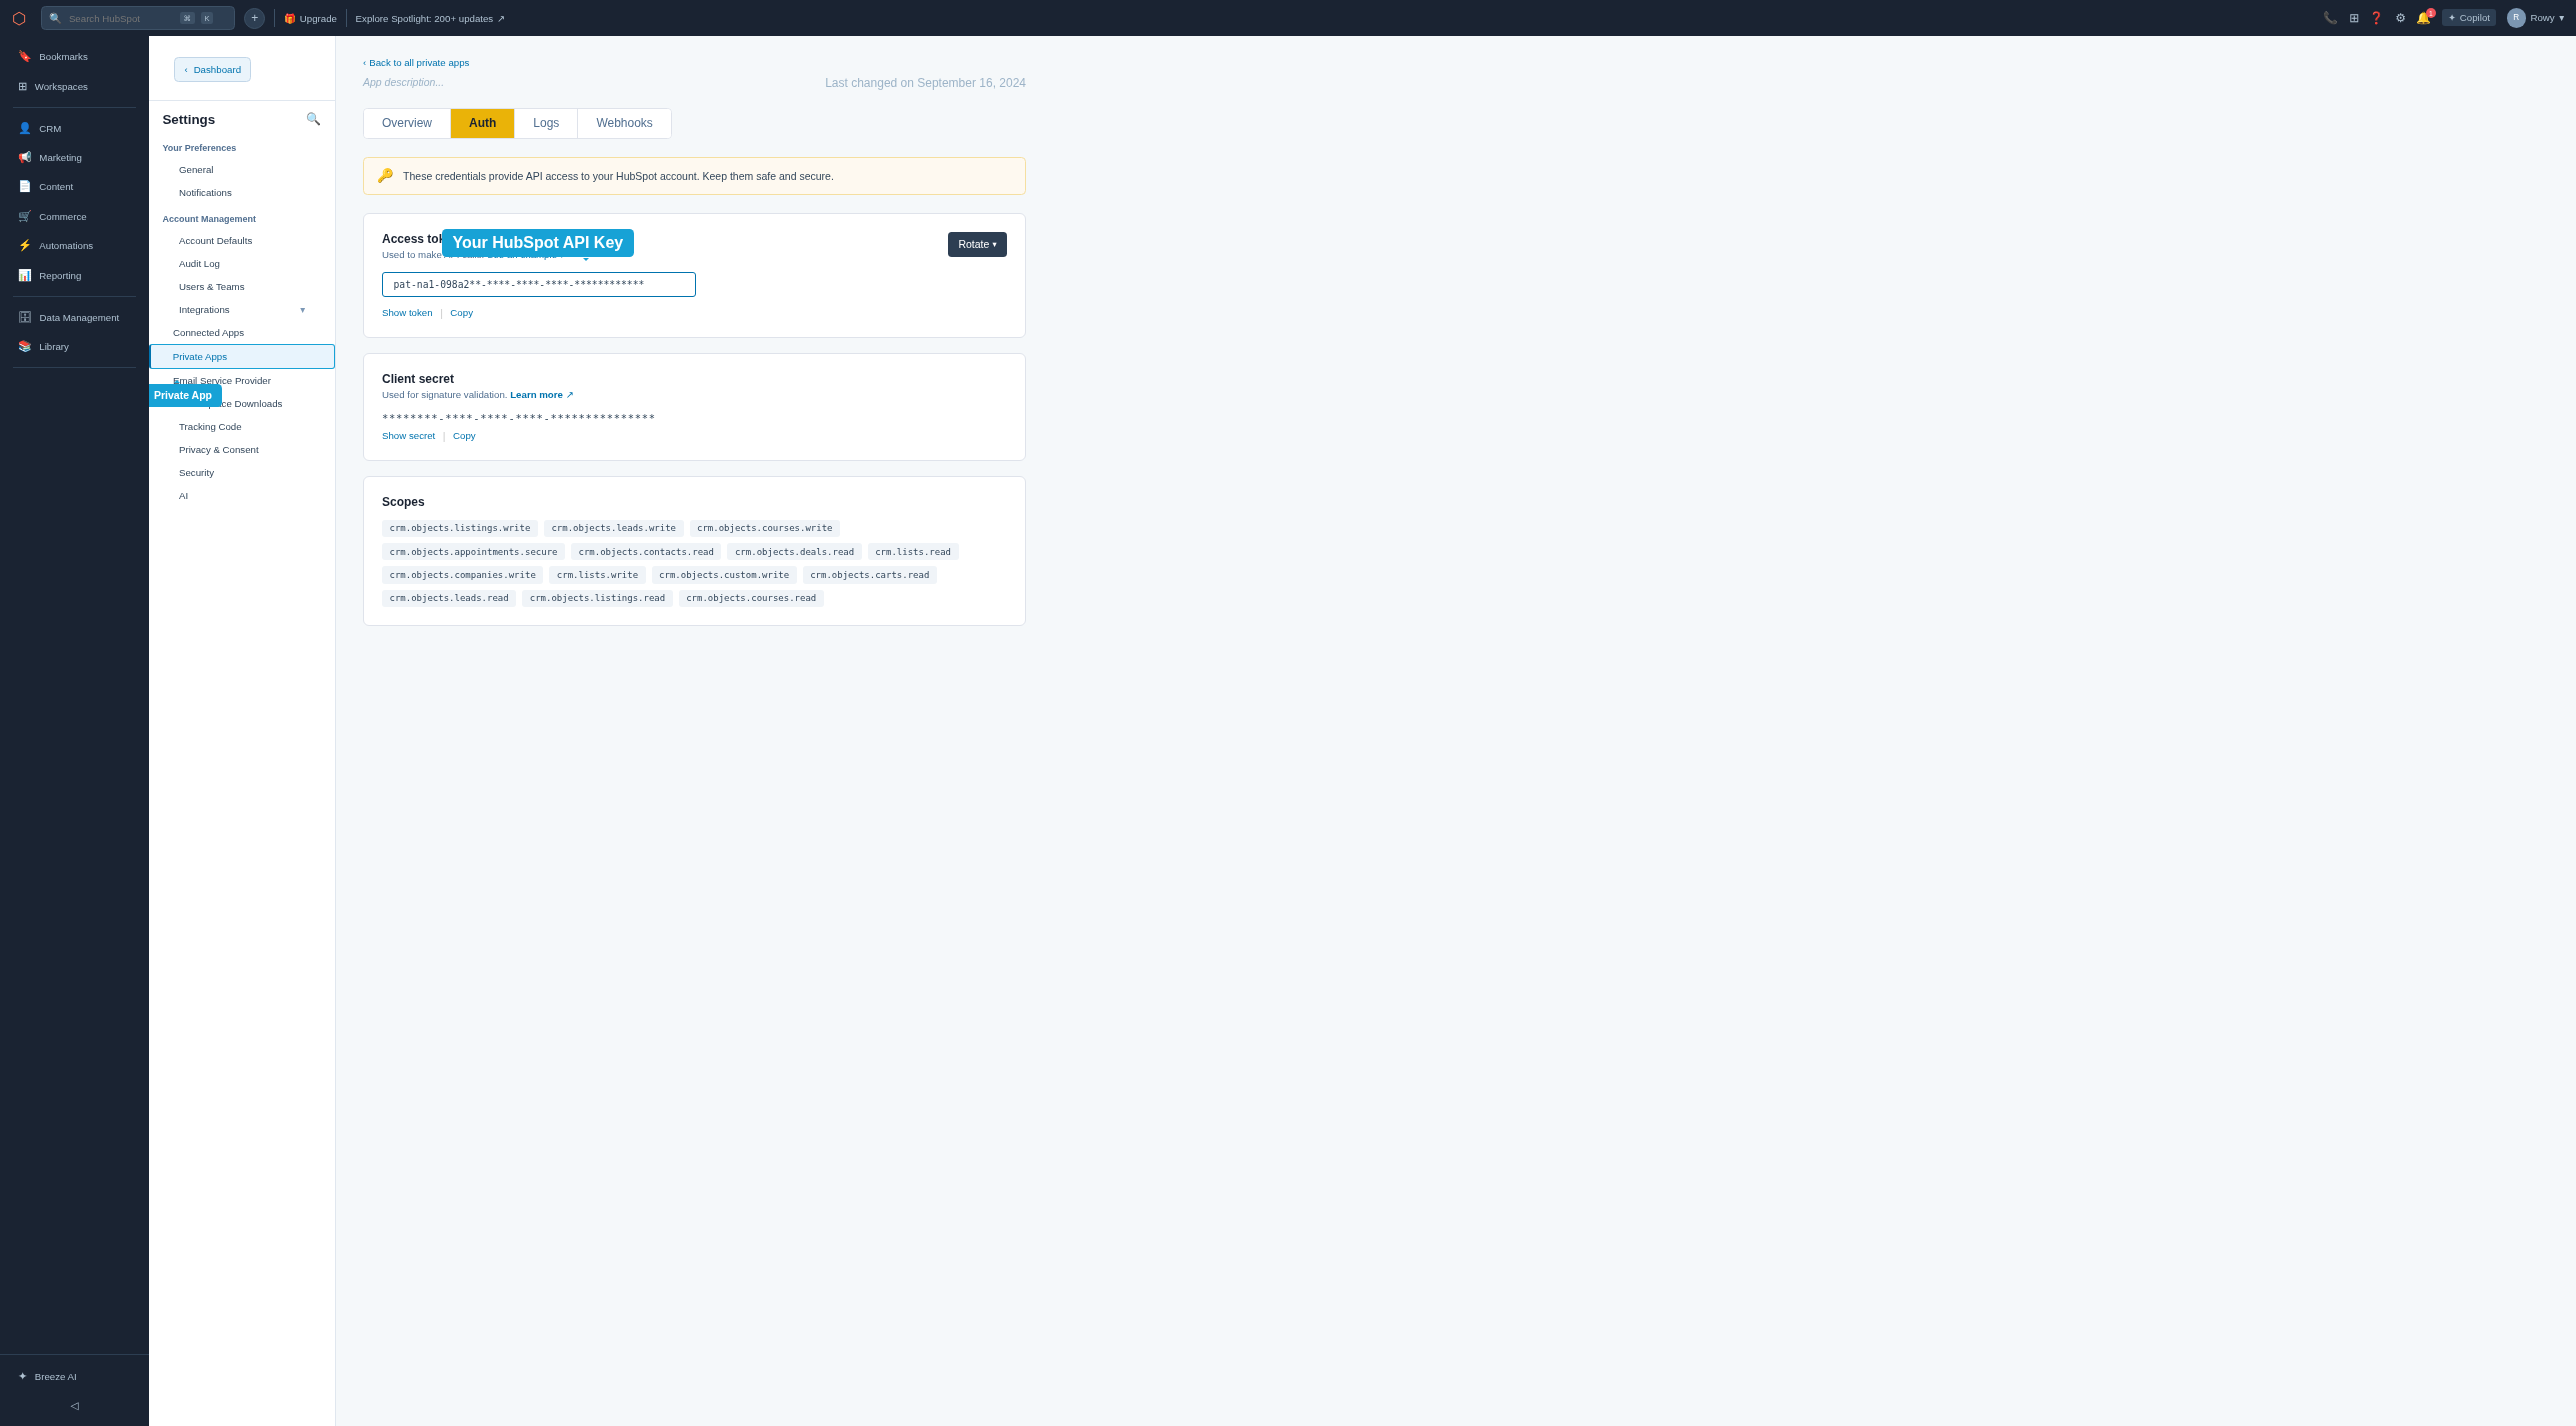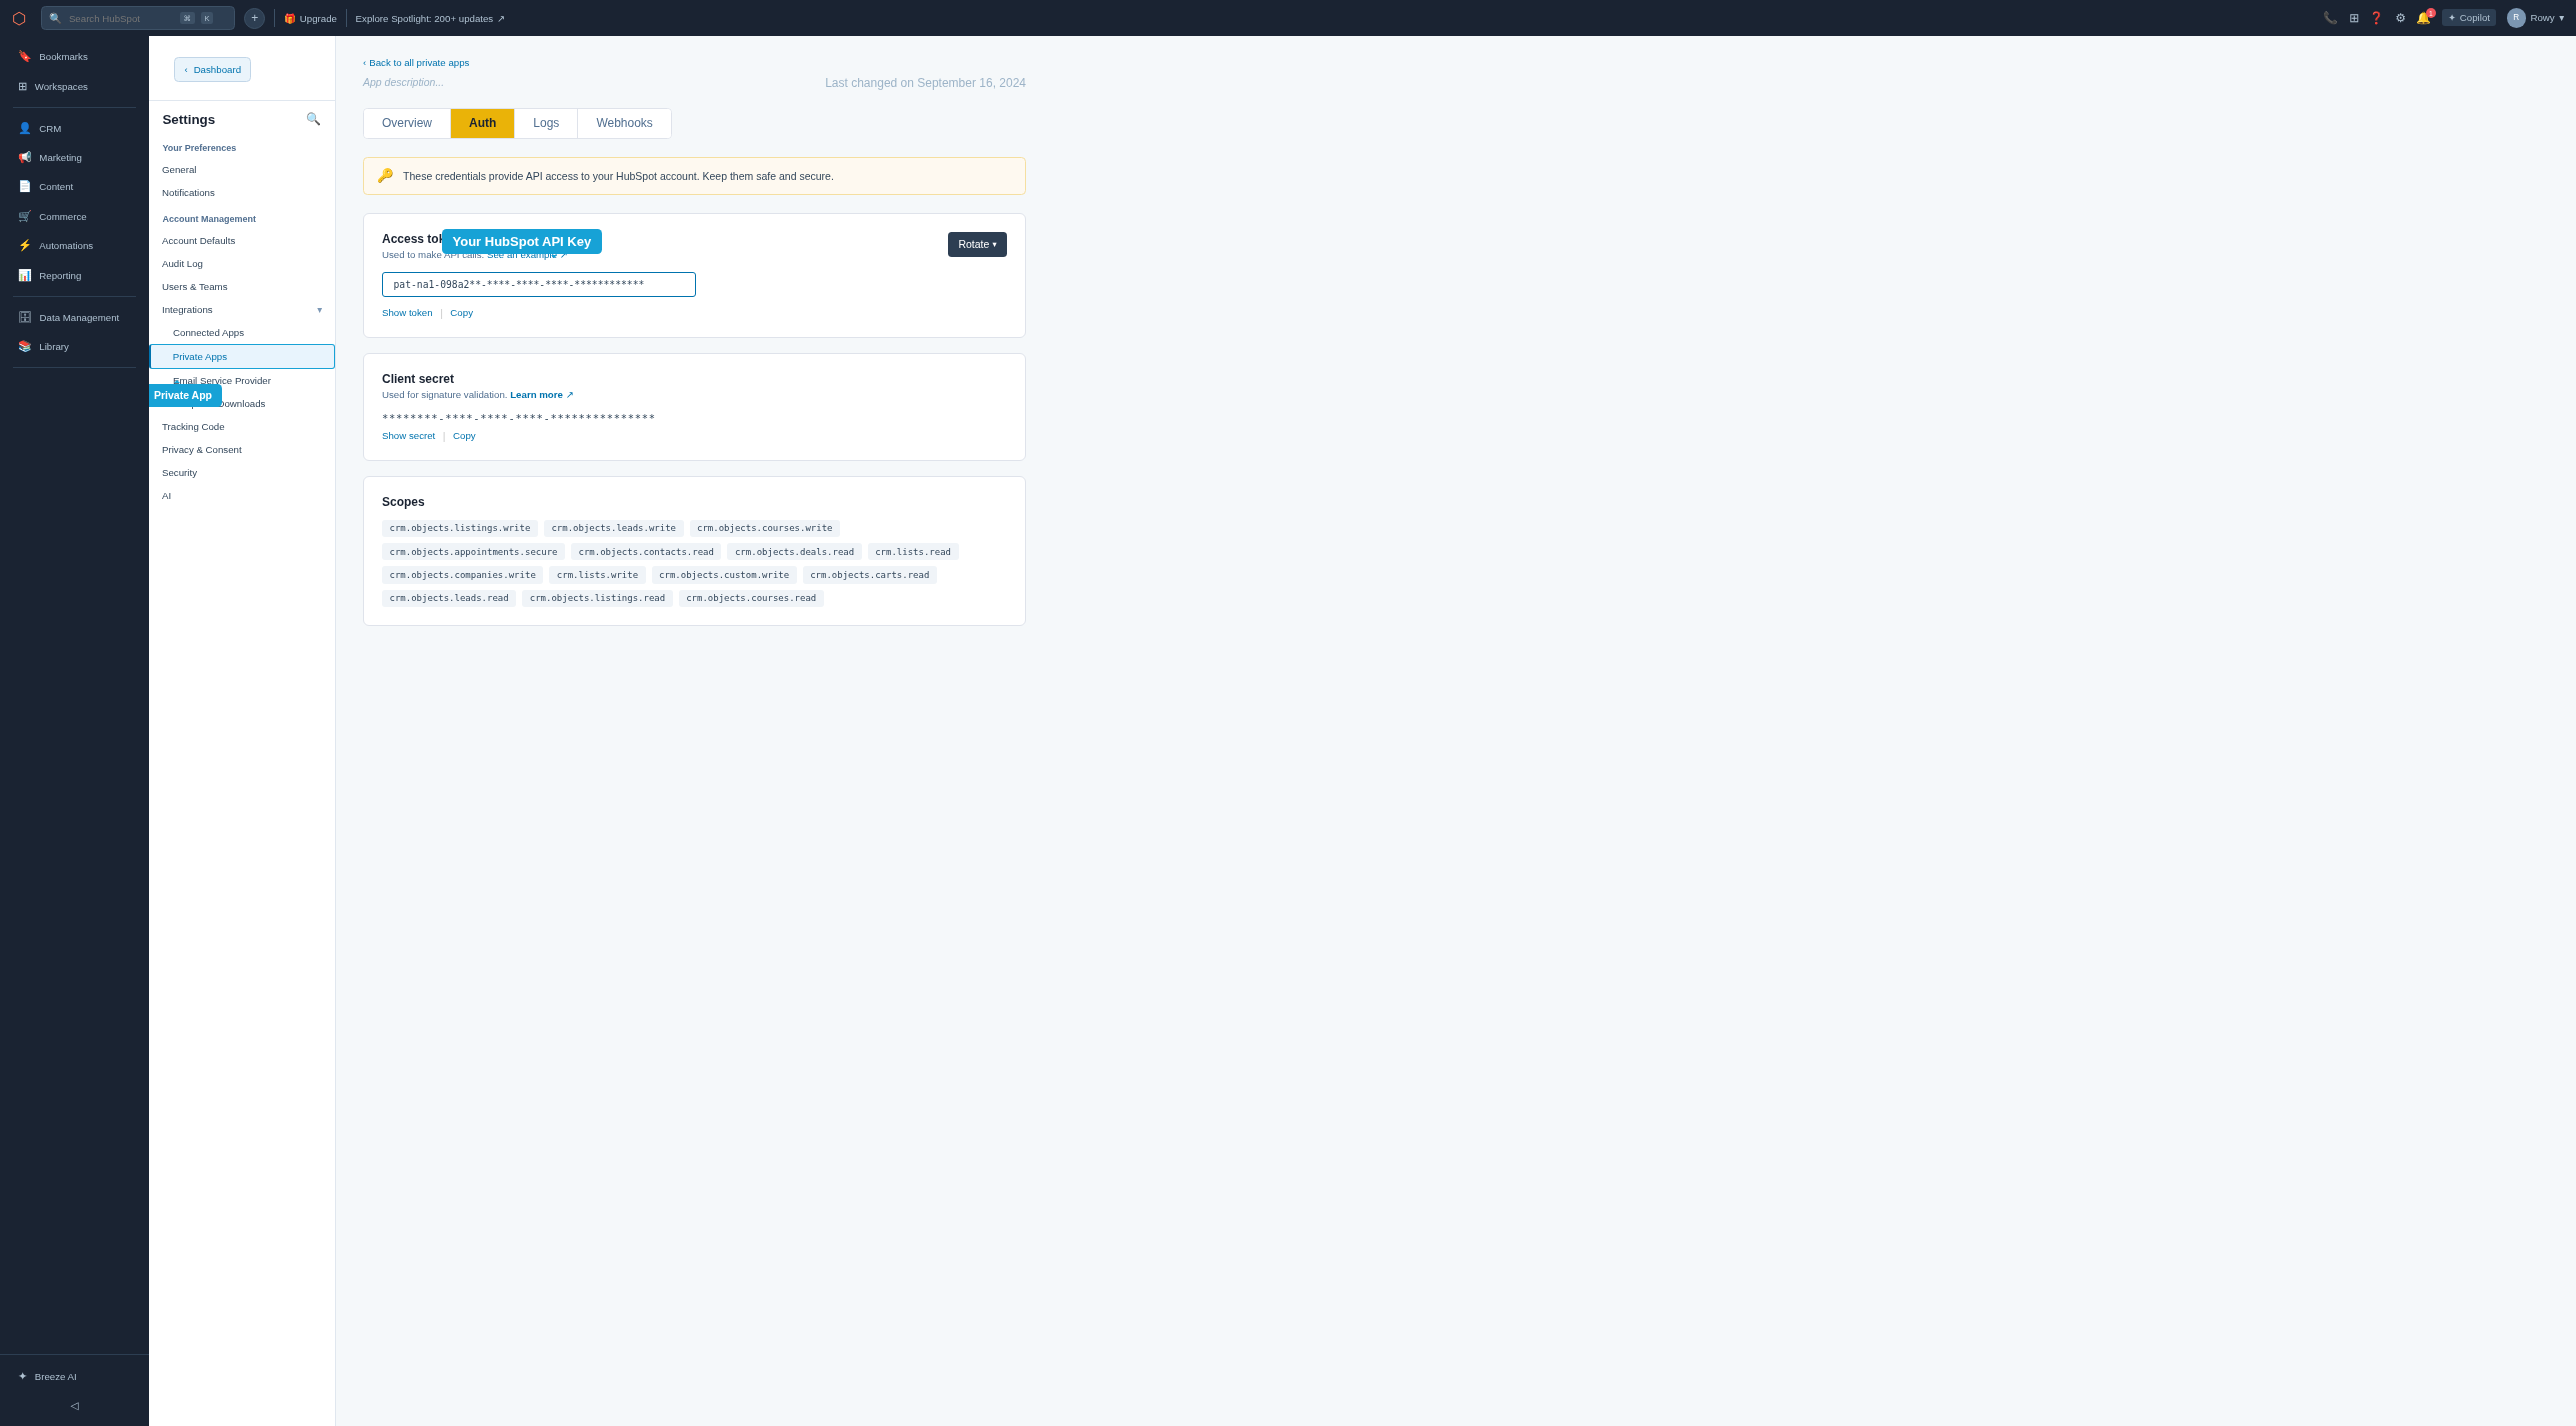--- a/index.html
+++ b/index.html
@@ -34,21 +34,21 @@
     .leftnav-bottom { margin-top: auto; border-top: 0.7px solid #2d3e52; padding-top: 6px; }
     .leftnav-item.breeze { color: #aec0d0; }
     .collapse-btn { display: flex; align-items: center; justify-content: center; padding: 6px; color: #aec0d0; cursor: pointer; margin: 3px 4.5px; }
 
     
     .settings-sidebar { background: #ffffff; width: 187px; flex-shrink: 0; border-right: 0.7px solid #e0e7ef; display: flex; flex-direction: column; overflow-y: auto; }
     .settings-sidebar-header { display: flex; align-items: center; justify-content: space-between; padding: 12px 13.4px 9px; border-bottom: 0.7px solid #e0e7ef; }
     .settings-sidebar-title { font-size: 13.4px; font-weight: 600; color: #1a2332; }
     .settings-sidebar-search { color: #516f90; cursor: pointer; font-size: 12px; }
     .settings-section-label { font-size: 9px; font-weight: 700; color: #516f90; padding: 10.5px 13.4px 4.5px; text-transform: none; letter-spacing: 0; }
-    .settings-item { padding: 6px 13px; font-size: 9.7px; color: #33475b; cursor: pointer; display: flex; align-items: center; gap: 4.5px; }
+    .settings-item { padding: 6px 30px; font-size: 9.7px; color: #33475b; cursor: pointer; display: flex; align-items: center; gap: 4.5px; }
     .settings-item.active { background: #e8f4fd; color: #0073ae; border-left: 2.2px solid #0073ae; padding-left: 11.2px; }
     .settings-item.indent { padding-left: 24px; font-size: 9.7px; }
     .settings-item.indent.active { padding-left: 21.7px; }
     .settings-item .chevron { margin-left: auto; color: #7c98b6; }
     .dashboard-btn { display: flex; align-items: center; gap: 6px; background: #eaf4fb; border: 0.7px solid #c2d6e8; border-radius: 4.5px; margin: 9px 12px; padding: 6px 9px; font-size: 9.7px; color: #0073ae; cursor: pointer; font-weight: 500; }
 
     
     .main { flex: 1; overflow-y: auto; background: #f5f8fa; padding: 0; }
     .main-inner { padding: 21px 27px; max-width: 717px; }
     .breadcrumb { font-size: 9.7px; color: #0073ae; cursor: pointer; display: flex; align-items: center; gap: 3px; margin-bottom: 7.5px; }
@@ -83,21 +83,21 @@
     .rotate-btn .caret { font-size: 8.2px; }
 
     .secret-val { font-size: 10.5px; color: #33475b; font-family: monospace; letter-spacing: 0.7px; }
 
     
     .scopes-title { font-size: 12px; font-weight: 600; color: #1a2332; margin-bottom: 10.5px; }
     .scopes-grid { display: flex; flex-wrap: wrap; gap: 6px; }
     .scope-tag { background: #f0f4f8; border-radius: 3px; padding: 3.7px 7.5px; font-size: 9px; color: #33475b; font-family: monospace; }
 
     
-    .annotation-api-key { position: absolute; top: -43px; left: 60px; background: #17a2d6; color: white; border-radius: 4.5px; padding: 5.2px 10.5px; font-size: 13px; font-weight: 700; white-space: nowrap; z-index: 20; }
+    .annotation-api-key { position: absolute; top: -43px; left: 60px; background: #17a2d6; color: white; border-radius: 4.5px; padding: 5.2px 10.5px; font-size: 16px; font-weight: 700; white-space: nowrap; z-index: 20; }
     .annotation-api-key::after { content: ''; position: absolute; bottom: -7.5px; right: 45px; border: 3.7px solid transparent; border-top-color: #17a2d6; }
 
     .annotation-private-app { position: absolute; bottom: -39px; left: -7.5px; background: #17a2d6; color: white; border-radius: 4.5px; padding: 5.2px 10.5px; font-size: 10.5px; font-weight: 700; white-space: nowrap; z-index: 20; }
     .annotation-private-app::before { content: ''; position: absolute; top: -7.5px; left: 30px; border: 3.7px solid transparent; border-bottom-color: #17a2d6; }
 
     .sidebar-item-highlight { background: #e8f4fd; border: 1.5px solid #17a2d6; border-radius: 3px; }
   </style>
 </head>
 <body>
 

